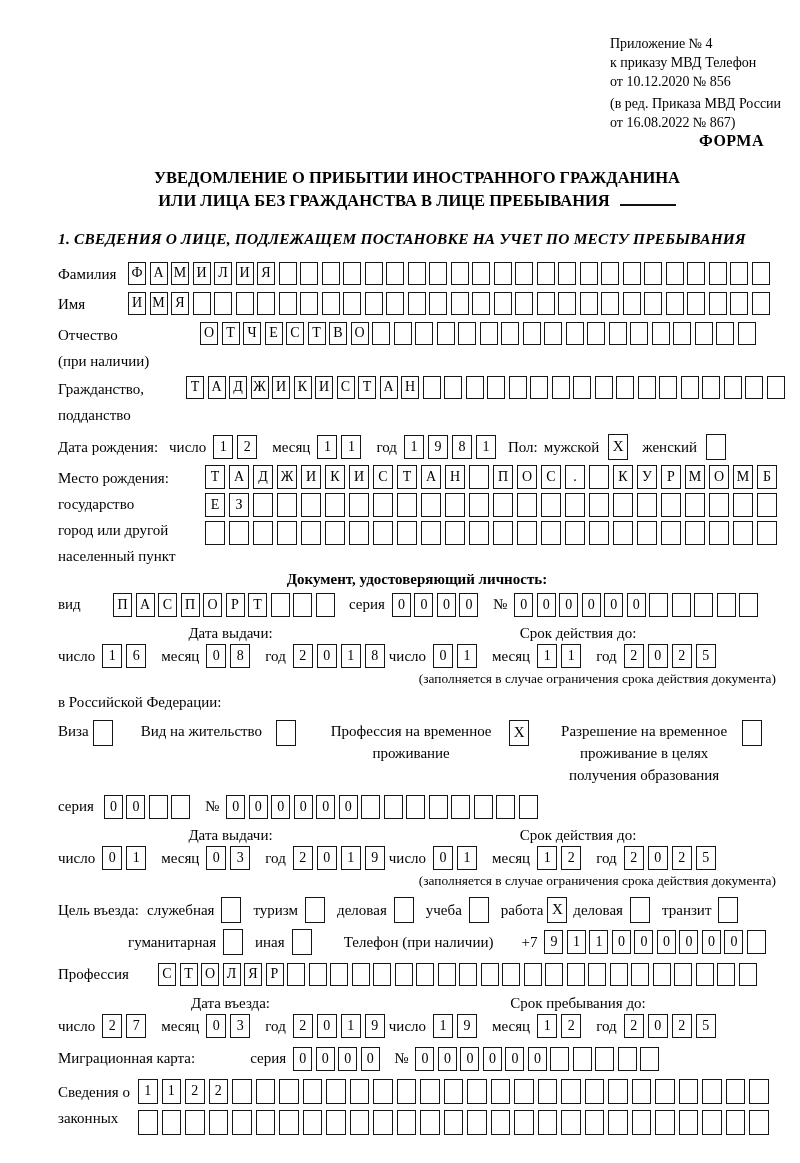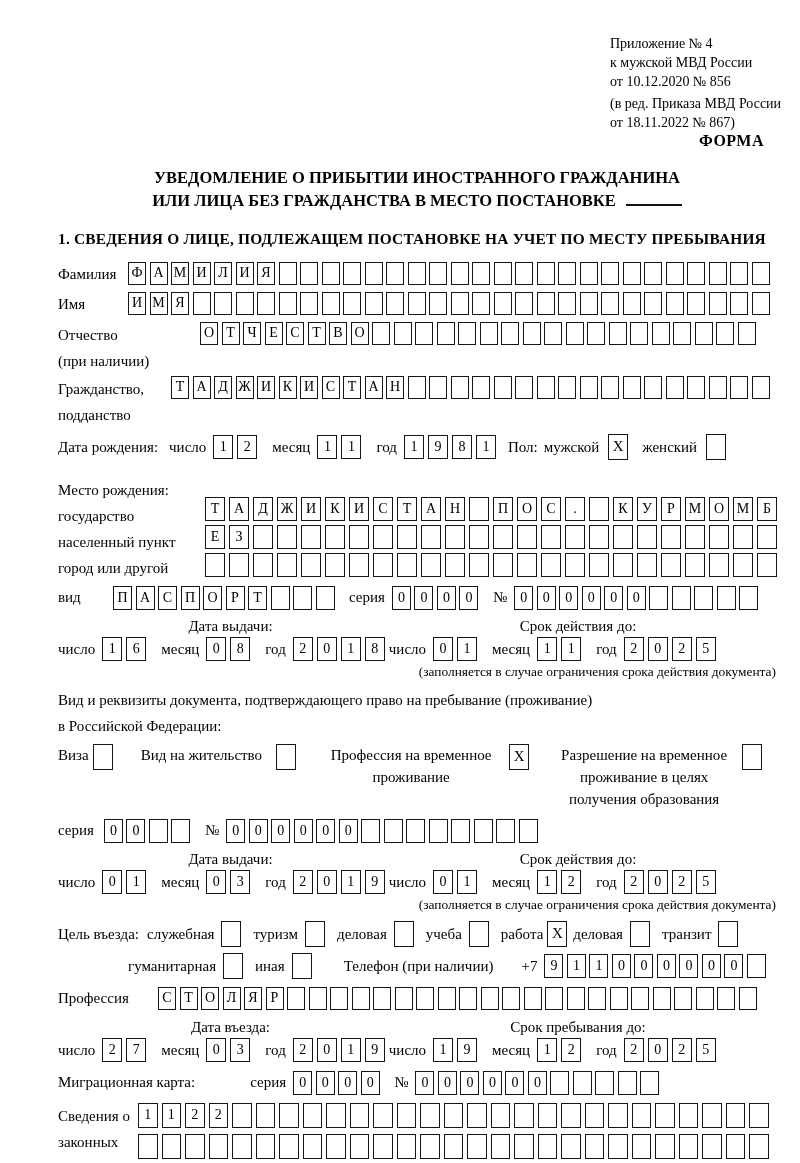--- a/index.html
+++ b/index.html
@@ -56,34 +56,34 @@
   .plbl.first{margin-left:8px;}
   .indent{margin-left:70px;}
 </style>
 </head>
 <body>
 
 <div class="page">
 
   <div class="annex">
     <div>Приложение № 4</div>
-    <div>к мужской МВД России</div>
+    <div>к приказу МВД Телефон</div>
     <div>от 10.12.2020 № 856</div>
     <div style="margin-top:3px;">(в ред. Приказа МВД России</div>
-    <div>от 18.11.2022 № 867)</div>
+    <div>от 16.08.2022 № 867)</div>
   </div>
 
   <div class="form-label">ФОРМА</div>
 
   <div class="title">
     <div>УВЕДОМЛЕНИЕ О ПРИБЫТИИ ИНОСТРАННОГО ГРАЖДАНИНА</div>
-    <div><span>ИЛИ ЛИЦА БЕЗ ГРАЖДАНСТВА В МЕСТО ПОСТАНОВКЕ</span><span class="title-underline"></span></div>
-  </div>
-
-  <div class="sec1" style="">1. СВЕДЕНИЯ О ЛИЦЕ, ПОДЛЕЖАЩЕМ ПОСТАНОВКЕ НА УЧЕТ ПО МЕСТУ ПРЕБЫВАНИЯ</div>
+    <div><span>ИЛИ ЛИЦА БЕЗ ГРАЖДАНСТВА В ЛИЦЕ ПРЕБЫВАНИЯ</span><span class="title-underline"></span></div>
+  </div>
+
+  <div class="sec1" style="font-style:italic;">1. СВЕДЕНИЯ О ЛИЦЕ, ПОДЛЕЖАЩЕМ ПОСТАНОВКЕ НА УЧЕТ ПО МЕСТУ ПРЕБЫВАНИЯ</div>
 
   <div class="row" style="margin-top:14px;">
     <span class="lbl w70">Фамилия</span>
     <span class="cells">
         <span class="cell">Ф</span>
         <span class="cell">А</span>
         <span class="cell">М</span>
         <span class="cell">И</span>
         <span class="cell">Л</span>
         <span class="cell">И</span>
@@ -178,21 +178,21 @@
         <span class="cell"></span>
         <span class="cell"></span>
         <span class="cell"></span>
         <span class="cell"></span>
         <span class="cell"></span>
         <span class="cell"></span>
         <span class="cell"></span>
       </span>
   </div>
 
-  <div class="row" style="margin-top:2px;">
+  <div class="row" style="margin-top:2px;gap:15px;">
     <span class="lblblock w113">
       <div>Гражданство,</div>
       <div>подданство</div>
     </span>
     <span class="cells">
         <span class="cell">Т</span>
         <span class="cell">А</span>
         <span class="cell">Д</span>
         <span class="cell">Ж</span>
         <span class="cell">И</span>
@@ -245,26 +245,26 @@
     <span class="dlbl" style="margin:0 2px 0 2px;">мужской</span>
     <span class="cells cb">
         <span class="cell">X</span>
       </span>
     <span class="dlbl" style="margin:0 2px 0 14px;">женский</span>
     <span class="cells cb">
         <span class="cell"></span>
       </span>
   </div>
 
-  <div class="row" style="margin-top:17px;align-items:flex-end;">
+  <div class="row" style="margin-top:5px;">
     <span class="lblblock w147">
       <div>Место рождения:</div>
       <div>государство</div>
+      <div>город или другой</div>
       <div>населенный пункт</div>
-      <div>город или другой</div>
     </span>
     <span>
       <div class="cells w">
           <span class="cell">Т</span>
           <span class="cell">А</span>
           <span class="cell">Д</span>
           <span class="cell">Ж</span>
           <span class="cell">И</span>
           <span class="cell">К</span>
           <span class="cell">И</span>
@@ -334,20 +334,21 @@
           <span class="cell"></span>
           <span class="cell"></span>
           <span class="cell"></span>
           <span class="cell"></span>
           <span class="cell"></span>
           <span class="cell"></span>
         </div>
     </span>
   </div>
 
+  <div style="text-align:center;font-weight:bold;font-size:15px;margin-top:2px;">Документ, удостоверяющий личность:</div>
 
   <div class="rowc" style="margin-top:4px;">
     <span class="lbl" style="width:55px;">вид</span>
     <span class="cells wm">
         <span class="cell">П</span>
         <span class="cell">А</span>
         <span class="cell">С</span>
         <span class="cell">П</span>
         <span class="cell">О</span>
         <span class="cell">Р</span>
@@ -418,21 +419,20 @@
       <span class="cells w">
           <span class="cell">2</span>
           <span class="cell">0</span>
           <span class="cell">2</span>
           <span class="cell">5</span>
         </span>
     </span>
   </div>
   <div class="note">(заполняется в случае ограничения срока действия документа)</div>
 
-  <div class="plain" style="margin-top:9px;">Вид и реквизиты документа, подтверждающего право на пребывание (проживание)</div>
   <div class="plain" style="margin-top:4px;">в Российской Федерации:</div>
 
   <div class="opts">
     <span class="opt">
       <span class="optlbl">Виза</span>
       <span class="cells cb" style="margin-left:4px;">
           <span class="cell"></span>
         </span>
     </span>
     <span class="opt ml28">

